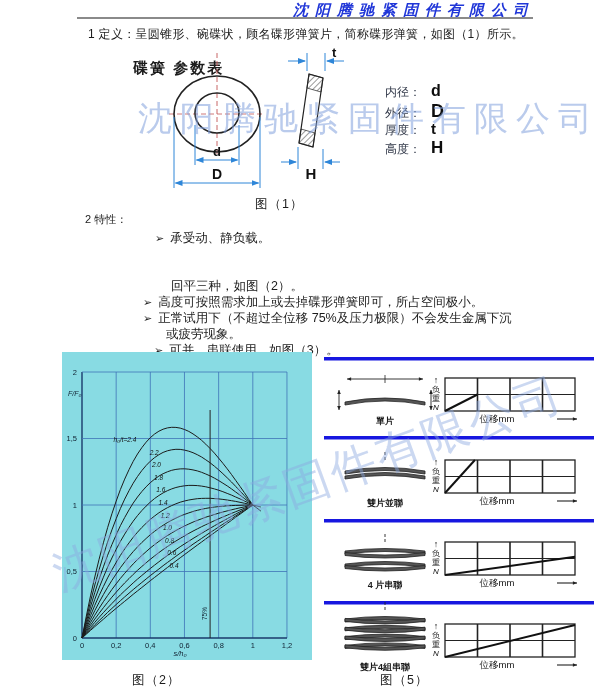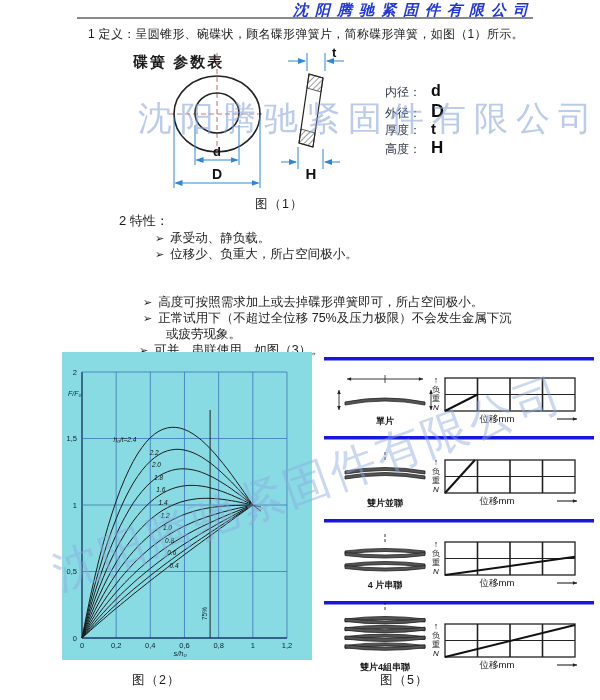--- a/index.html
+++ b/index.html
@@ -2,23 +2,23 @@
 <html><head>
 <meta charset="utf-8">
 <style>
   html,body{margin:0;padding:0;}
   body{width:600px;height:700px;position:relative;background:#ffffff;overflow:hidden;
        font-family:"Liberation Sans","DejaVu Sans",sans-serif;color:#1c1c1c;}
   .abs{position:absolute;}
   .hdr{font-size:15px;font-weight:bold;font-style:italic;letter-spacing:7px;color:#2036d8;white-space:nowrap;}
   .hline{height:2px;background:#8a8a8a;}
   .para{font-size:12px;letter-spacing:0.3px;white-space:nowrap;}
-  .figtitle{font-size:15px;font-weight:bold;letter-spacing:2px;}
+  .figtitle{font-size:15px;font-weight:bold;letter-spacing:2px;margin-top:6px;}
   .caption{font-size:12.5px;letter-spacing:1px;}
-  .feat-head{font-size:13px;margin-left:34px;}
+  .feat-head{font-size:11px;}
   .feat-line{position:absolute;font-size:12.5px;white-space:nowrap;}
   .feat-arrow{margin-right:6px;font-size:11px;}
   .prow{position:absolute;width:90px;font-size:12px;color:#333a4a;white-space:nowrap;}
   .prow b{font-size:16px;color:#0d0d0d;font-family:"Liberation Sans","DejaVu Sans",sans-serif;margin-left:10px;}
   .wm{position:absolute;color:rgba(130,160,220,0.55);white-space:nowrap;pointer-events:none;z-index:6;}
   #wm1{font-size:34px;letter-spacing:8px;left:138px;top:96px;}
   #wm2{font-size:46px;letter-spacing:3px;left:55px;top:545px;color:rgba(140,168,225,0.45);
        transform:rotate(-20deg);transform-origin:0 50%;}
   svg text{font-family:"Liberation Sans","DejaVu Sans",sans-serif;}
 </style>
@@ -93,25 +93,25 @@
   <div class="prow" style="left:385px;top:101px"><span>外径：</span><b style="font-size:18px">D</b></div>
   <div class="prow" style="left:385px;top:120px"><span>厚度：</span><b style="font-size:15px">t</b></div>
   <div class="prow" style="left:385px;top:138px"><span>高度：</span><b style="font-size:17px">H</b></div>
 </div>
 
 <div class="abs caption" style="left:255px;top:196px;width:90px">图（1）</div>
 
 <div class="abs feat-head" style="left:85px;top:212px">2 特性：</div>
 <div class="abs" id="features-list" style="left:0;top:230px;width:584px;height:130px">
     <div class="feat-line" style="top: 0px; left: 155px;"><span class="feat-arrow">➢</span><span>承受动、静负载。</span></div>
-    <div class="feat-line" style="top: 16px; left: 155px;"><span class="feat-arrow">➢</span><span>位移少、负重大，所占空间极小。</span></div>
+    <div class="feat-line" style="top: 48px; left: 171px;"><span>回平三种，如图（2）。</span></div>
     <div class="feat-line" style="top: 64px; left: 143px;"><span class="feat-arrow">➢</span><span>高度可按照需求加上或去掉碟形弹簧即可，所占空间极小。</span></div>
     <div class="feat-line" style="top: 80px; left: 143px;"><span class="feat-arrow">➢</span><span>正常试用下（不超过全位移 75%及压力极限）不会发生金属下沉</span></div>
     <div class="feat-line" style="top: 96px; left: 166px;"><span>或疲劳现象。</span></div>
-    <div class="feat-line" style="top: 112px; left: 139px; text-align: center;"><span class="feat-arrow">➢</span><span>可并、串联使用，如图（3）。</span></div>
+    <div class="feat-line" style="top: 112px; left: 154px; text-align: center;"><span class="feat-arrow">➢</span><span>可并、串联使用，如图（3）。</span></div>
   </div>
 
 <svg class="abs" id="fig2-svg" style="left:62px;top:352px" width="250" height="312" viewBox="0 0 250 312">
     <rect x="0" y="0" width="250" height="308" fill="#88dbe3"></rect>
     <g stroke="#3f74b8" stroke-width="0.8">
       <line x1="20" y1="20" x2="20" y2="286" stroke-width="1.4" stroke="#1a3a6b"></line>
       <line x1="54.160000000000004" y1="20" x2="54.160000000000004" y2="286" stroke-width="0.8" stroke="#3f74b8"></line>
       <line x1="88.32000000000001" y1="20" x2="88.32000000000001" y2="286" stroke-width="0.8" stroke="#3f74b8"></line>
       <line x1="122.48" y1="20" x2="122.48" y2="286" stroke-width="0.8" stroke="#3f74b8"></line>
       <line x1="156.64000000000001" y1="20" x2="156.64000000000001" y2="286" stroke-width="0.8" stroke="#3f74b8"></line>

